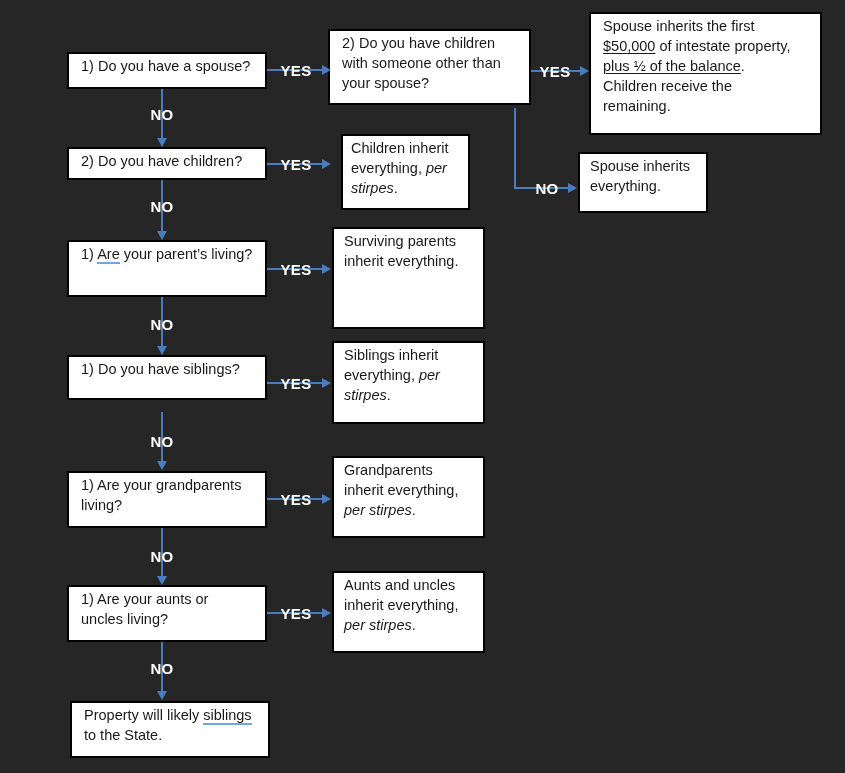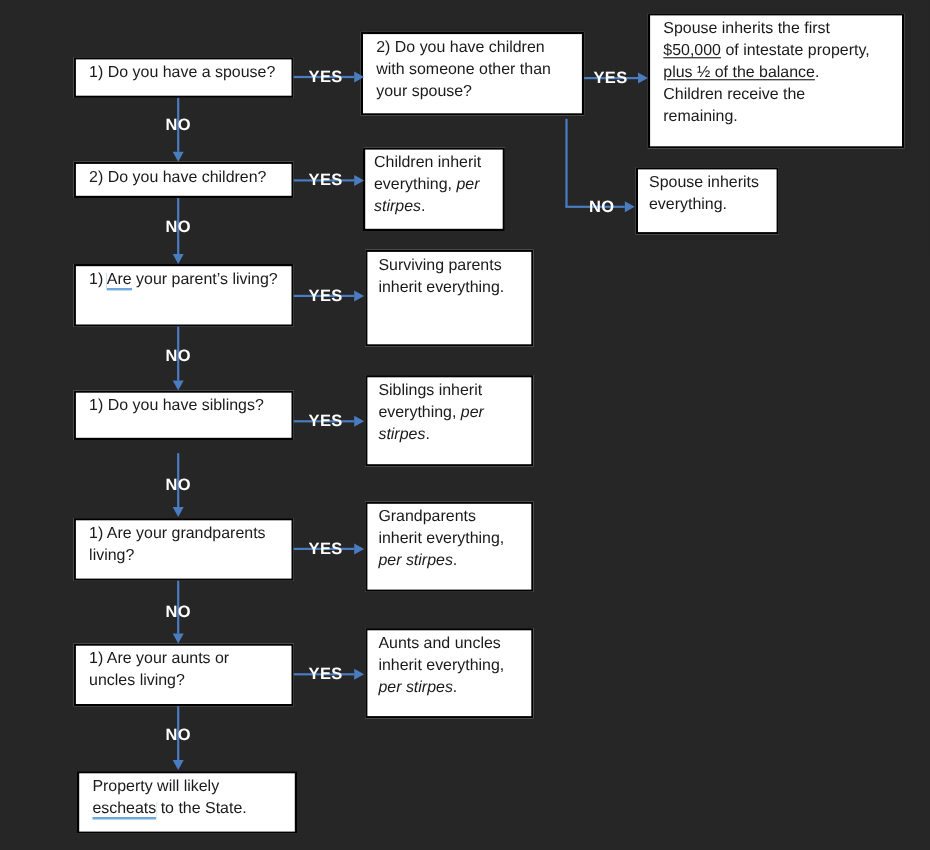--- a/index.html
+++ b/index.html
@@ -62,36 +62,36 @@
 
   <div class="box pad-q" style="left:67px;top:471px;width:200px;height:57px">
     <p><span>1) Are your grandparents living?</span></p>
   </div>
 
   <div class="box pad-q" style="left:67px;top:585px;width:200px;height:57px">
     <p><span>1) Are your aunts or uncles living?</span></p>
   </div>
 
   <div class="box pad-q" style="left:70px;top:701px;width:200px;height:57px">
-    <p><span>Property will likely </span><span class="ug">escheats</span><span> to the State.</span></p>
+    <p><span>Property will likely </span><span class="ug">siblings</span><span> to the State.</span></p>
   </div>
 
   <div class="box pad-q" style="left:328px;top:29px;width:203px;height:76px">
     <p>
       <span class="ln">2) Do you have children</span>
       <span class="ln">with someone other than</span>
       <span class="ln">your spouse?</span>
     </p>
   </div>
 
-  <div class="box pad-rc" style="left:330px;top:134px;width:129px;height:76px">
+  <div class="box pad-rc" style="left:341px;top:134px;width:129px;height:76px">
     <p><span>Children inherit everything, </span><span class="i">per stirpes</span><span>.</span></p>
   </div>
 
-  <div class="box pad-r" style="left:332px;top:227px;width:153px;height:88px">
+  <div class="box pad-r" style="left:332px;top:227px;width:153px;height:102px">
     <p><span>Surviving parents inherit everything.</span></p>
   </div>
 
   <div class="box pad-r" style="left:332px;top:341px;width:153px;height:83px">
     <p><span>Siblings inherit everything, </span><span class="i">per stirpes</span><span>.</span></p>
   </div>
 
   <div class="box pad-r" style="left:332px;top:571px;width:153px;height:82px">
     <p><span>Aunts and uncles inherit everything, </span><span class="i">per stirpes</span><span>.</span></p>
   </div>

